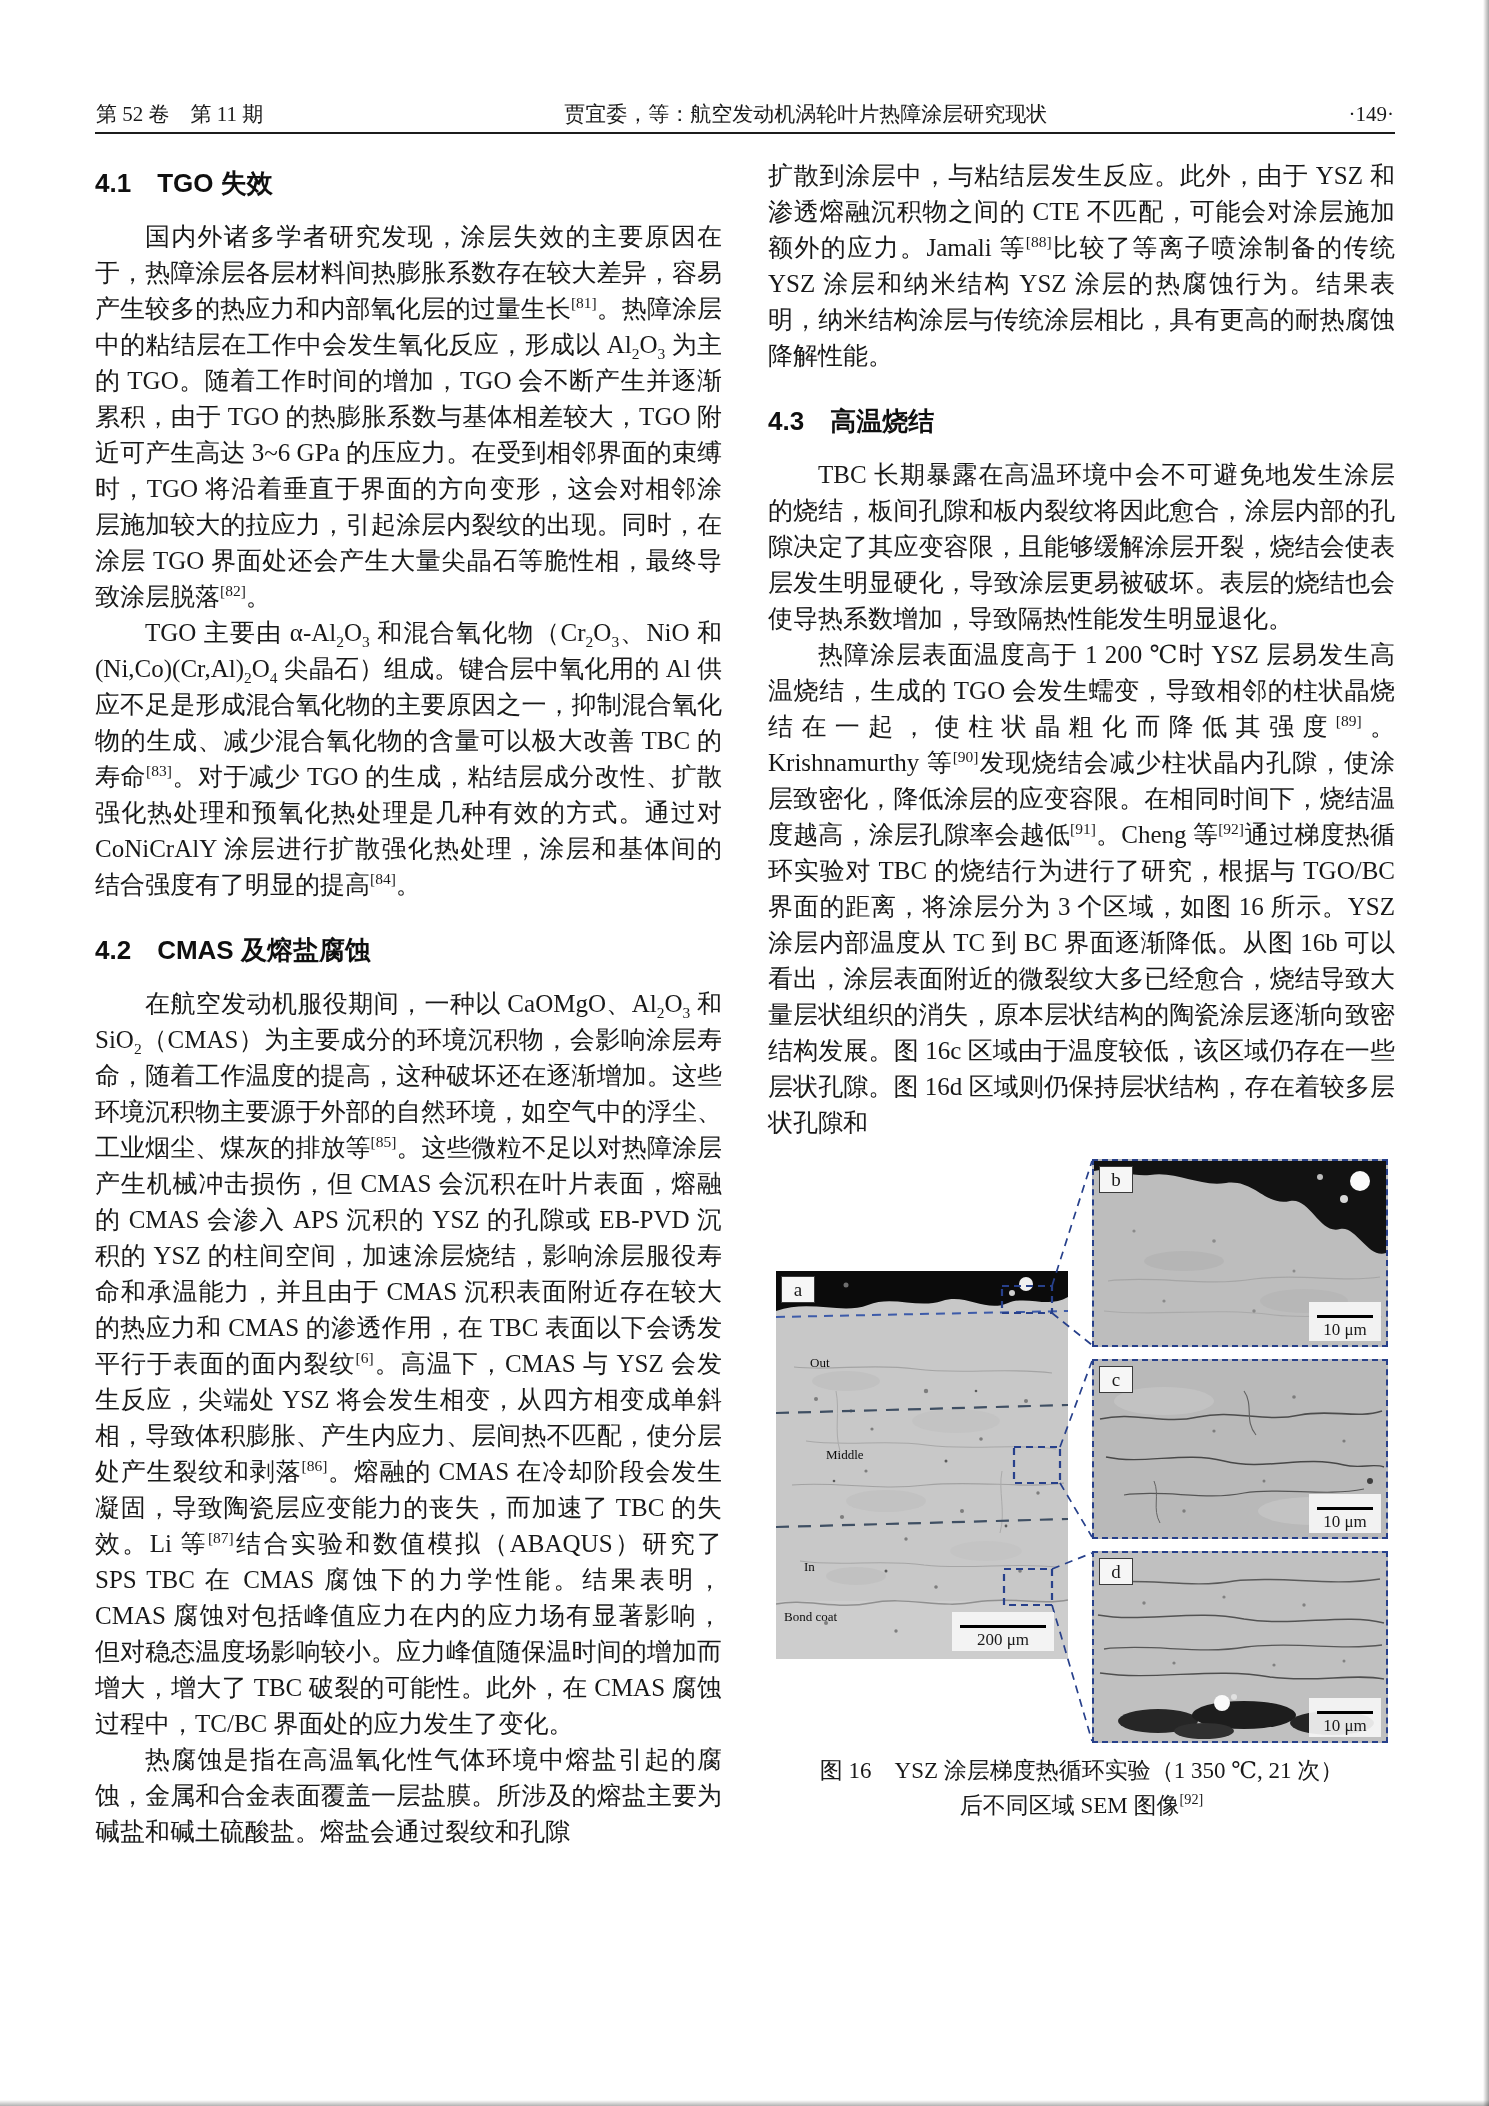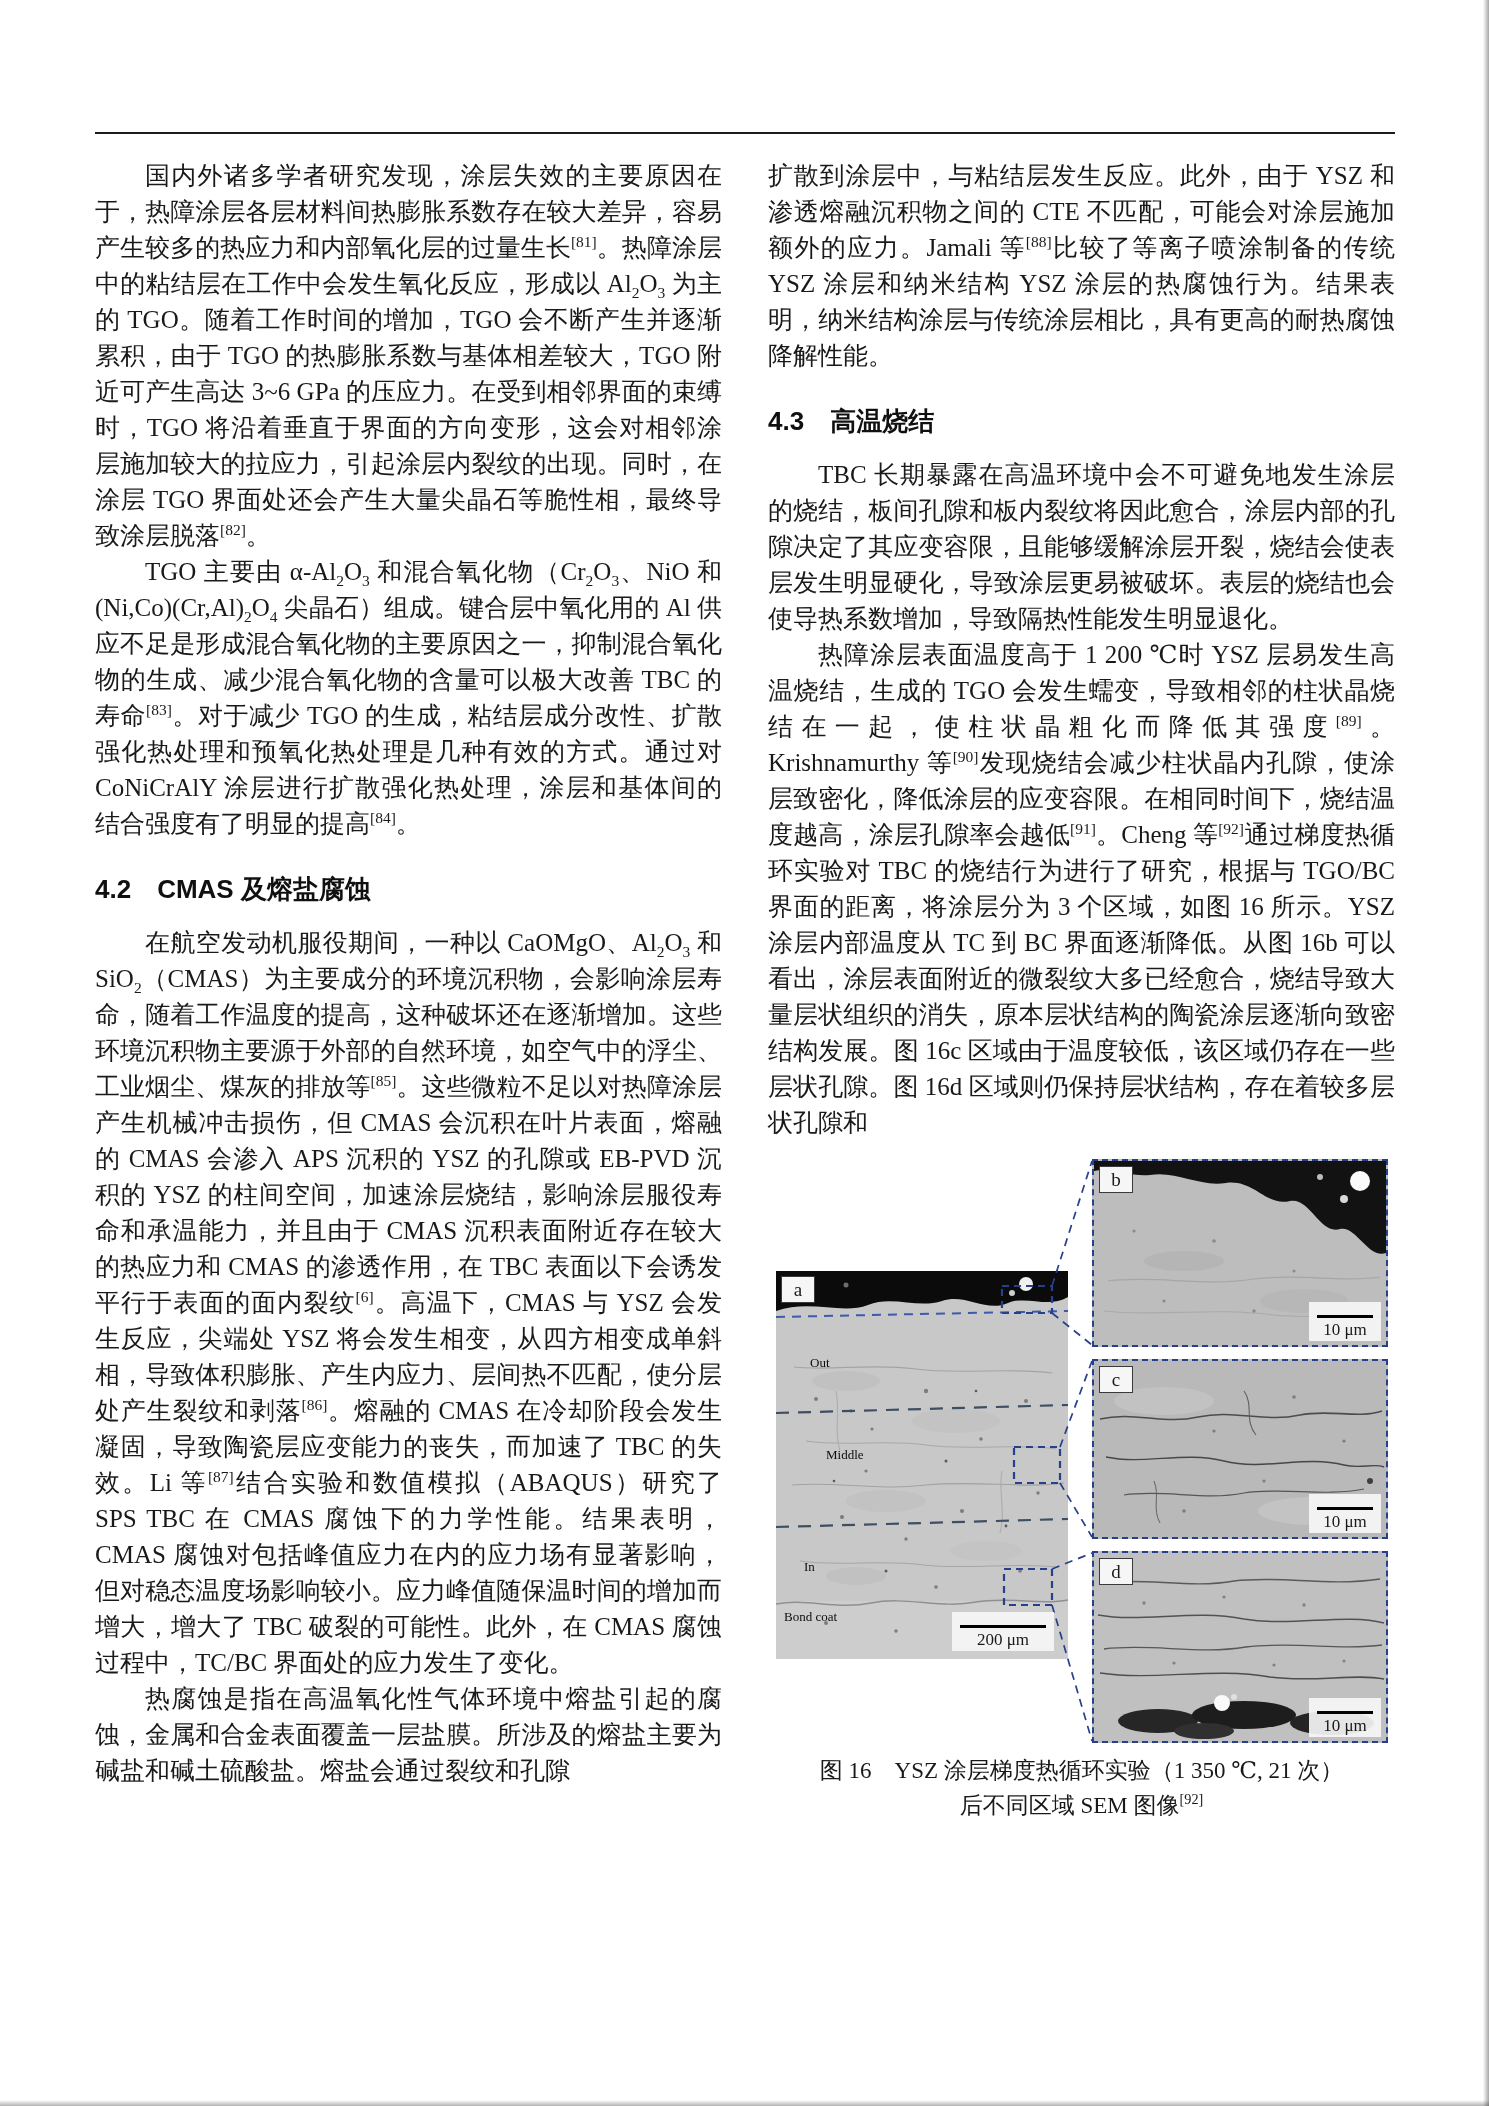--- a/index.html
+++ b/index.html
@@ -45,25 +45,31 @@
   .scan-edge-right{position:absolute;top:0;right:0;width:6px;height:100%;
       background:linear-gradient(to right,rgba(0,0,0,0),rgba(0,0,0,0.35));}
   .scan-edge-bottom{position:absolute;left:0;bottom:0;width:100%;height:6px;
       background:linear-gradient(to bottom,rgba(0,0,0,0),rgba(0,0,0,0.3));}
 </style>
 </head>
 <body>
 
 <div class="page">
 
+  <div class="header">
+    <span>第 52 卷　第 11 期</span>
+    <span>贾宜委，等：航空发动机涡轮叶片热障涂层研究现状</span>
+    <span>·149·</span>
+  </div>
   <div class="header-rule"></div>
 
   <div class="columns">
 
     <div class="col">
+      <h2 class="sec">4.1　TGO 失效</h2>
       <p class="body">国内外诸多学者研究发现，涂层失效的主要原因在于，热障涂层各层材料间热膨胀系数存在较大差异，容易产生较多的热应力和内部氧化层的过量生长<sup>[81]</sup>。热障涂层中的粘结层在工作中会发生氧化反应，形成以 Al<sub>2</sub>O<sub>3</sub> 为主的 TGO。随着工作时间的增加，TGO 会不断产生并逐渐累积，由于 TGO 的热膨胀系数与基体相差较大，TGO 附近可产生高达 3~6 GPa 的压应力。在受到相邻界面的束缚时，TGO 将沿着垂直于界面的方向变形，这会对相邻涂层施加较大的拉应力，引起涂层内裂纹的出现。同时，在涂层 TGO 界面处还会产生大量尖晶石等脆性相，最终导致涂层脱落<sup>[82]</sup>。</p>
       <p class="body">TGO 主要由 α-Al<sub>2</sub>O<sub>3</sub> 和混合氧化物（Cr<sub>2</sub>O<sub>3</sub>、NiO 和(Ni,Co)(Cr,Al)<sub>2</sub>O<sub>4</sub> 尖晶石）组成。键合层中氧化用的 Al 供应不足是形成混合氧化物的主要原因之一，抑制混合氧化物的生成、减少混合氧化物的含量可以极大改善 TBC 的寿命<sup>[83]</sup>。对于减少 TGO 的生成，粘结层成分改性、扩散强化热处理和预氧化热处理是几种有效的方式。通过对 CoNiCrAlY 涂层进行扩散强化热处理，涂层和基体间的结合强度有了明显的提高<sup>[84]</sup>。</p>
 
       <h2 class="sec">4.2　CMAS 及熔盐腐蚀</h2>
       <p class="body">在航空发动机服役期间，一种以 CaOMgO、Al<sub>2</sub>O<sub>3</sub> 和 SiO<sub>2</sub>（CMAS）为主要成分的环境沉积物，会影响涂层寿命，随着工作温度的提高，这种破坏还在逐渐增加。这些环境沉积物主要源于外部的自然环境，如空气中的浮尘、工业烟尘、煤灰的排放等<sup>[85]</sup>。这些微粒不足以对热障涂层产生机械冲击损伤，但 CMAS 会沉积在叶片表面，熔融的 CMAS 会渗入 APS 沉积的 YSZ 的孔隙或 EB-PVD 沉积的 YSZ 的柱间空间，加速涂层烧结，影响涂层服役寿命和承温能力，并且由于 CMAS 沉积表面附近存在较大的热应力和 CMAS 的渗透作用，在 TBC 表面以下会诱发平行于表面的面内裂纹<sup>[6]</sup>。高温下，CMAS 与 YSZ 会发生反应，尖端处 YSZ 将会发生相变，从四方相变成单斜相，导致体积膨胀、产生内应力、层间热不匹配，使分层处产生裂纹和剥落<sup>[86]</sup>。熔融的 CMAS 在冷却阶段会发生凝固，导致陶瓷层应变能力的丧失，而加速了 TBC 的失效。Li 等<sup>[87]</sup>结合实验和数值模拟（ABAQUS）研究了 SPS TBC 在 CMAS 腐蚀下的力学性能。结果表明，CMAS 腐蚀对包括峰值应力在内的应力场有显著影响，但对稳态温度场影响较小。应力峰值随保温时间的增加而增大，增大了 TBC 破裂的可能性。此外，在 CMAS 腐蚀过程中，TC/BC 界面处的应力发生了变化。</p>
       <p class="body">热腐蚀是指在高温氧化性气体环境中熔盐引起的腐蚀，金属和合金表面覆盖一层盐膜。所涉及的熔盐主要为碱盐和碱土硫酸盐。熔盐会通过裂纹和孔隙</p>
     </div>
 
     <div class="col">
       <p class="body noindent">扩散到涂层中，与粘结层发生反应。此外，由于 YSZ 和渗透熔融沉积物之间的 CTE 不匹配，可能会对涂层施加额外的应力。Jamali 等<sup>[88]</sup>比较了等离子喷涂制备的传统 YSZ 涂层和纳米结构 YSZ 涂层的热腐蚀行为。结果表明，纳米结构涂层与传统涂层相比，具有更高的耐热腐蚀降解性能。</p>

